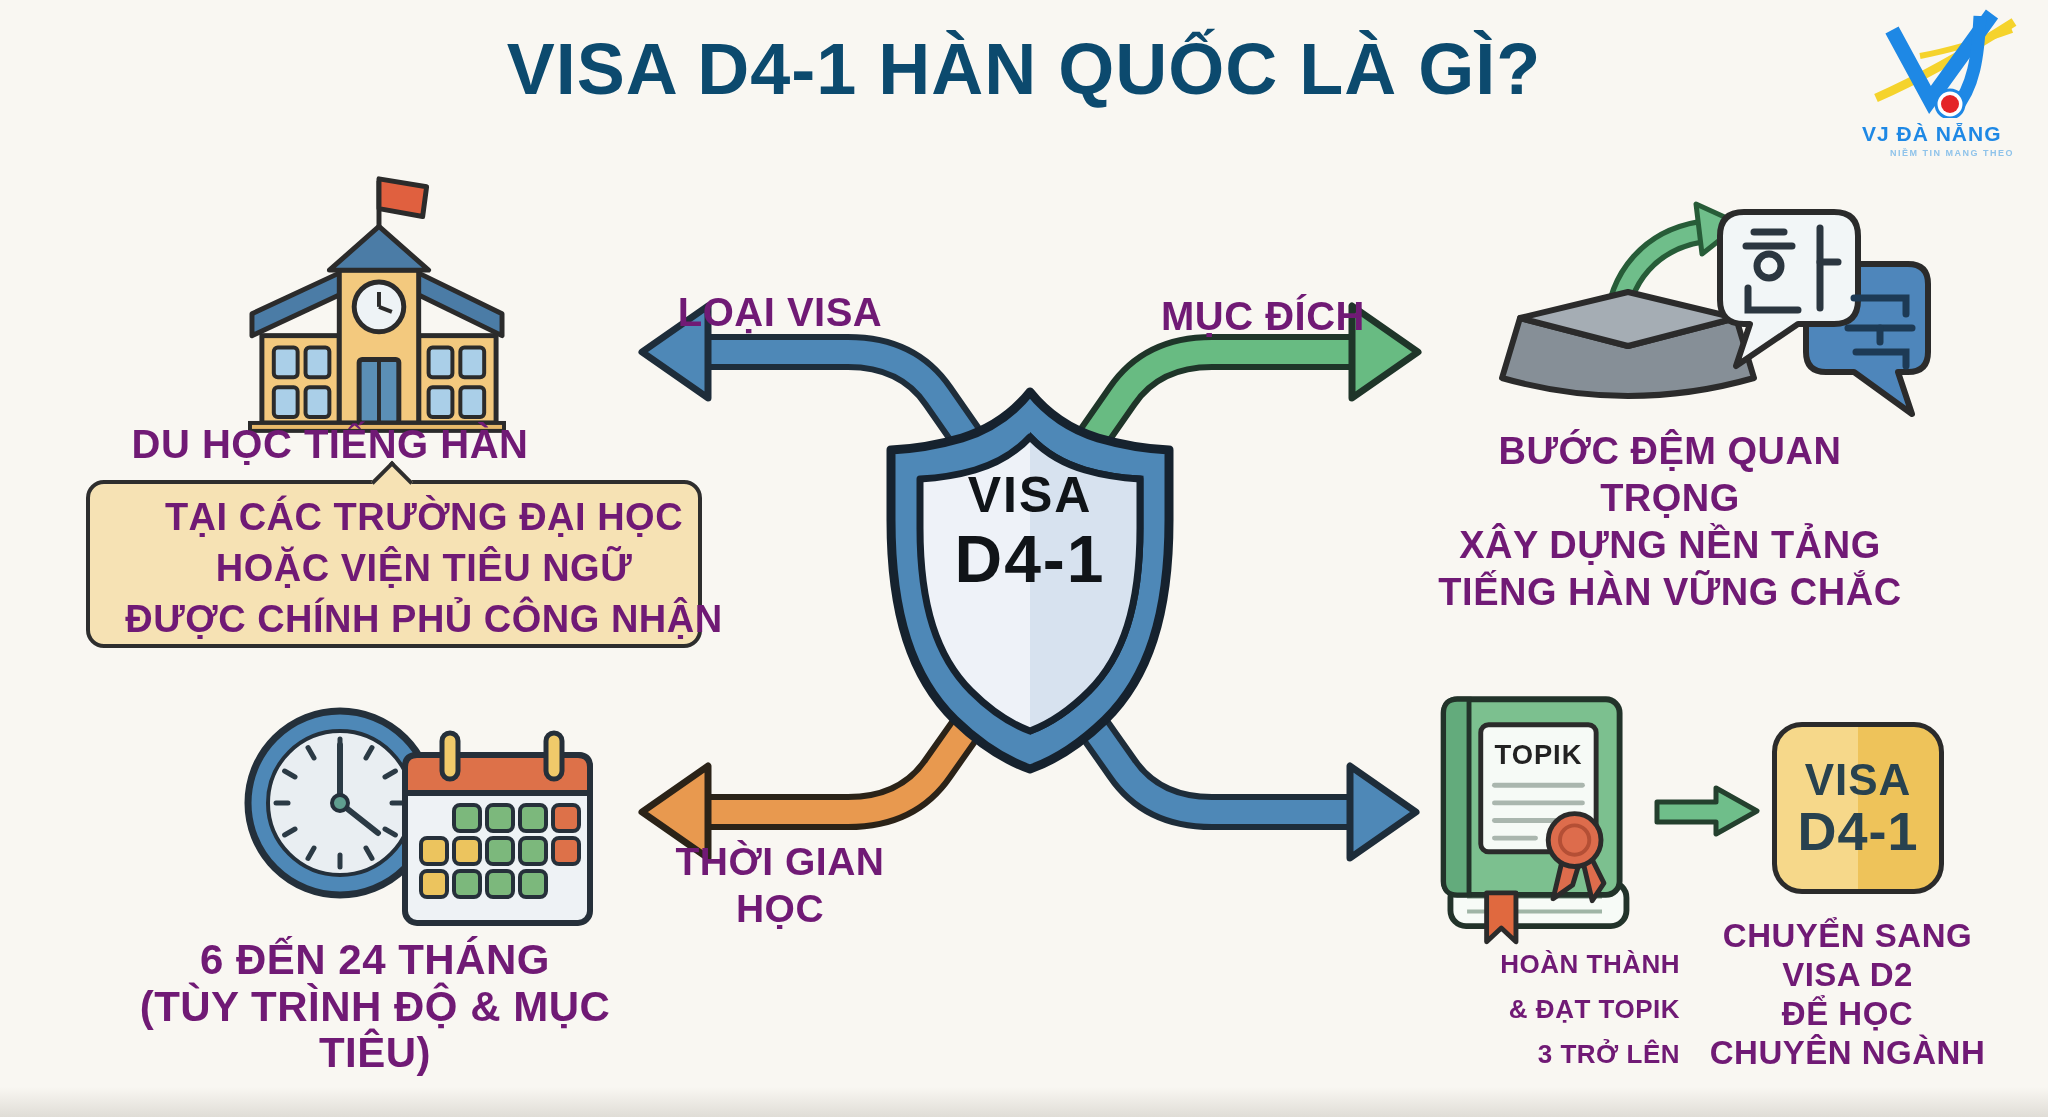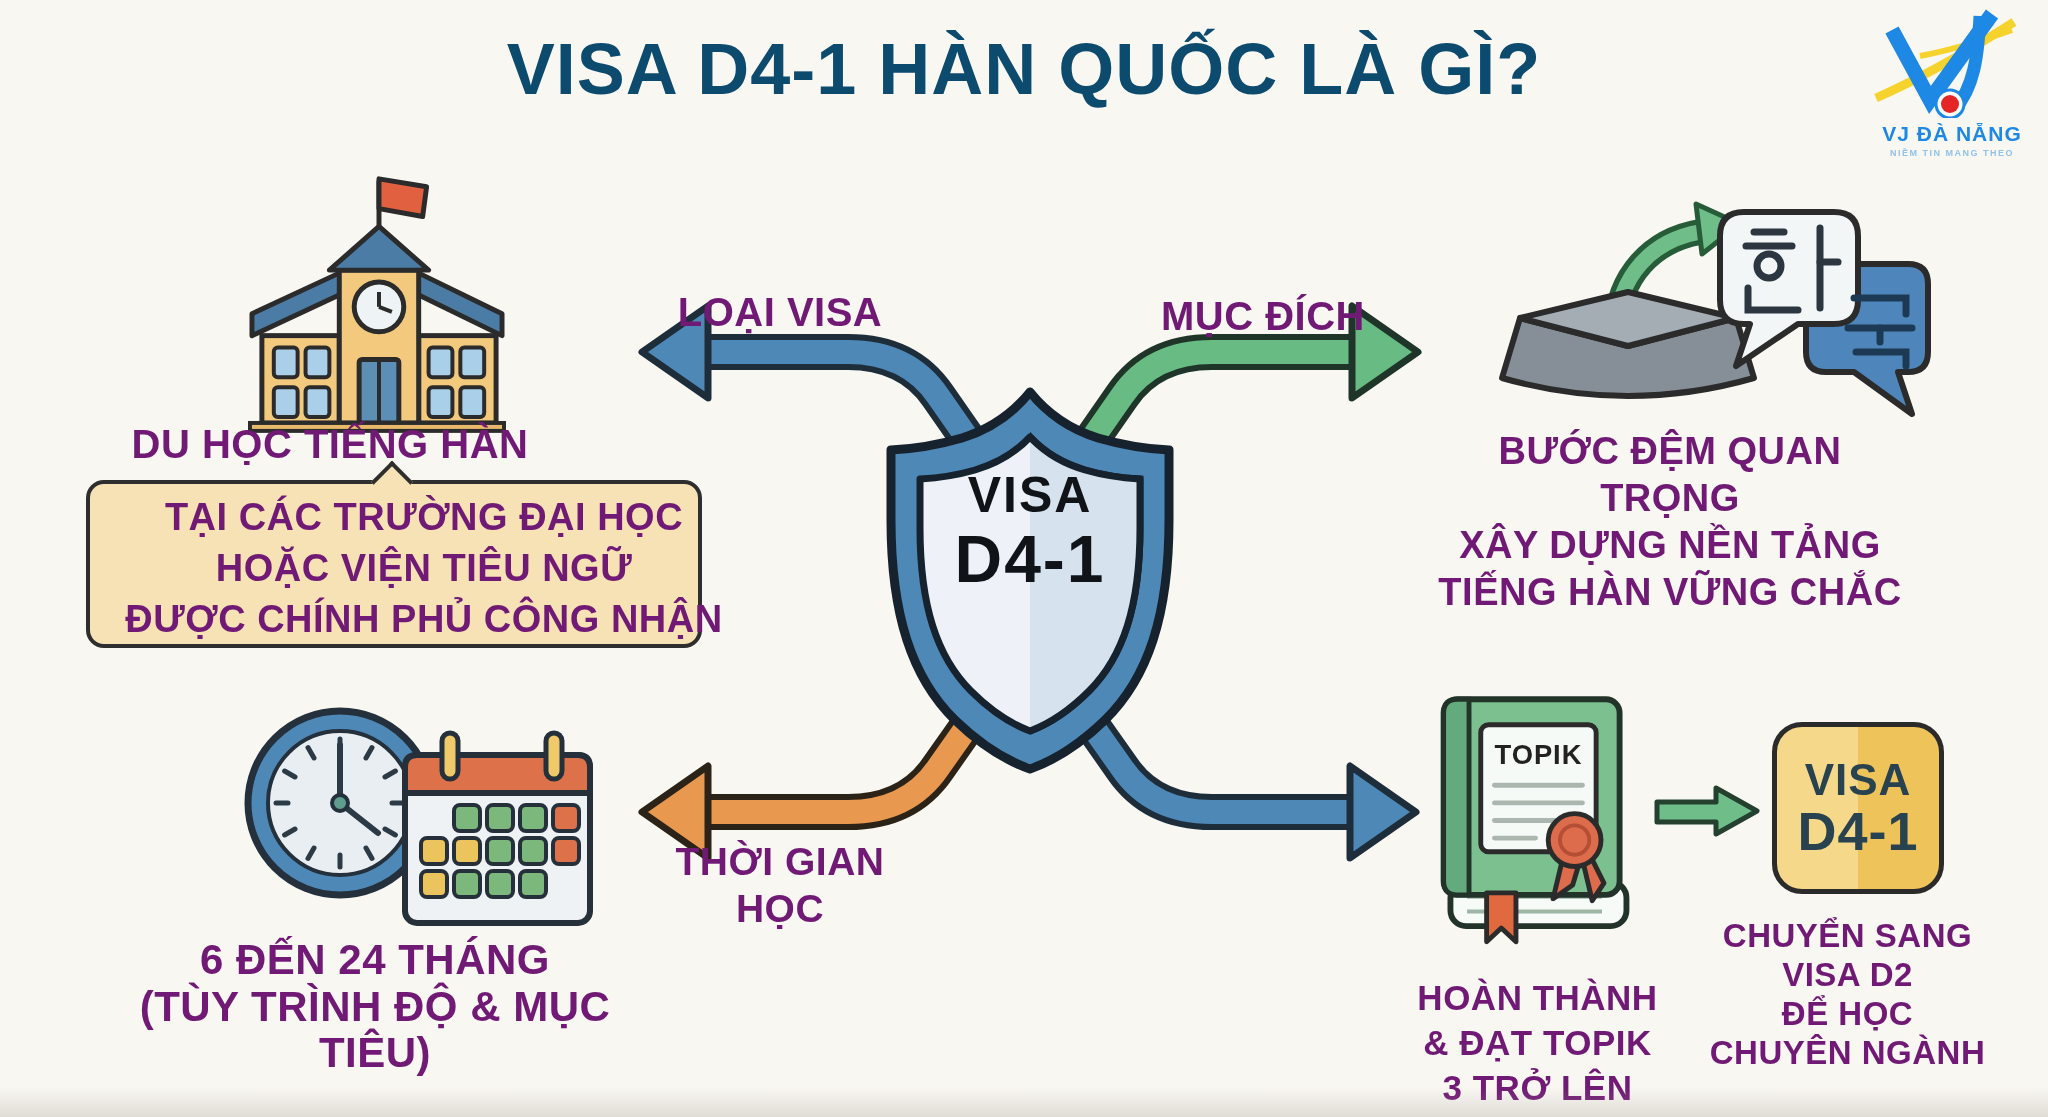--- a/index.html
+++ b/index.html
@@ -51,21 +51,21 @@
     align-items:center;justify-content:center;
   }
   .badge .l1{font-size:44px;font-weight:800;color:#28424f;line-height:1.05;letter-spacing:1px;}
   .badge .l2{font-size:54px;font-weight:800;color:#28424f;line-height:1.05;letter-spacing:1px;}
   .shield-text{
     left:930px;top:466px;width:200px;
     text-align:center;color:#101418;font-weight:800;
   }
   .shield-text .s1{font-size:50px;line-height:58px;letter-spacing:2px;}
   .shield-text .s2{font-size:66px;line-height:70px;letter-spacing:2px;}
-  .logo-name{font-size:21px;font-weight:800;color:#1e88e5;text-align:center;letter-spacing:1px;}
+  .logo-name{font-size:21px;font-weight:800;color:#1e88e5;letter-spacing:1px;}
   .logo-tag{font-size:9px;font-weight:bold;color:#8fc3ea;text-align:center;letter-spacing:1.5px;margin-top:2px;}
   .vignette{
     left:0;right:0;bottom:0;height:30px;
     background:linear-gradient(to bottom, rgba(185,180,168,0), rgba(165,160,150,.30));
   }
 </style>
 </head>
 <body>
 
 <div id="canvas">
@@ -292,21 +292,21 @@
 
   <svg class="abs" style="left:1652px;top:780px" width="110" height="62" viewBox="0 0 110 62">
     <path d="M 5 22 H 64 V 8 L 105 31 L 64 54 V 42 H 5 Z" fill="#6fbe8a" stroke="#24402e" stroke-width="5" stroke-linejoin="round"></path>
   </svg>
 
   <div class="abs badge">
     <div class="l1">VISA</div>
     <div class="l2">D4-1</div>
   </div>
 
-  <div class="abs txt" style="left:1395px;top:975px;width:285px;font-size:35px;line-height:45px;">
+  <div class="abs txt" style="left:1395px;top:942px;width:285px;font-size:26px;line-height:45px;text-align:right;">
     <div>HOÀN THÀNH</div>
     <div>&amp; ĐẠT TOPIK</div>
     <div>3 TRỞ LÊN</div>
   </div>
 
   <div class="abs txt" style="left:1700px;top:916px;width:295px;font-size:33px;line-height:39px;">
     <div>CHUYỂN SANG</div>
     <div>VISA D2</div>
     <div>ĐỂ HỌC</div>
     <div>CHUYÊN NGÀNH</div>

